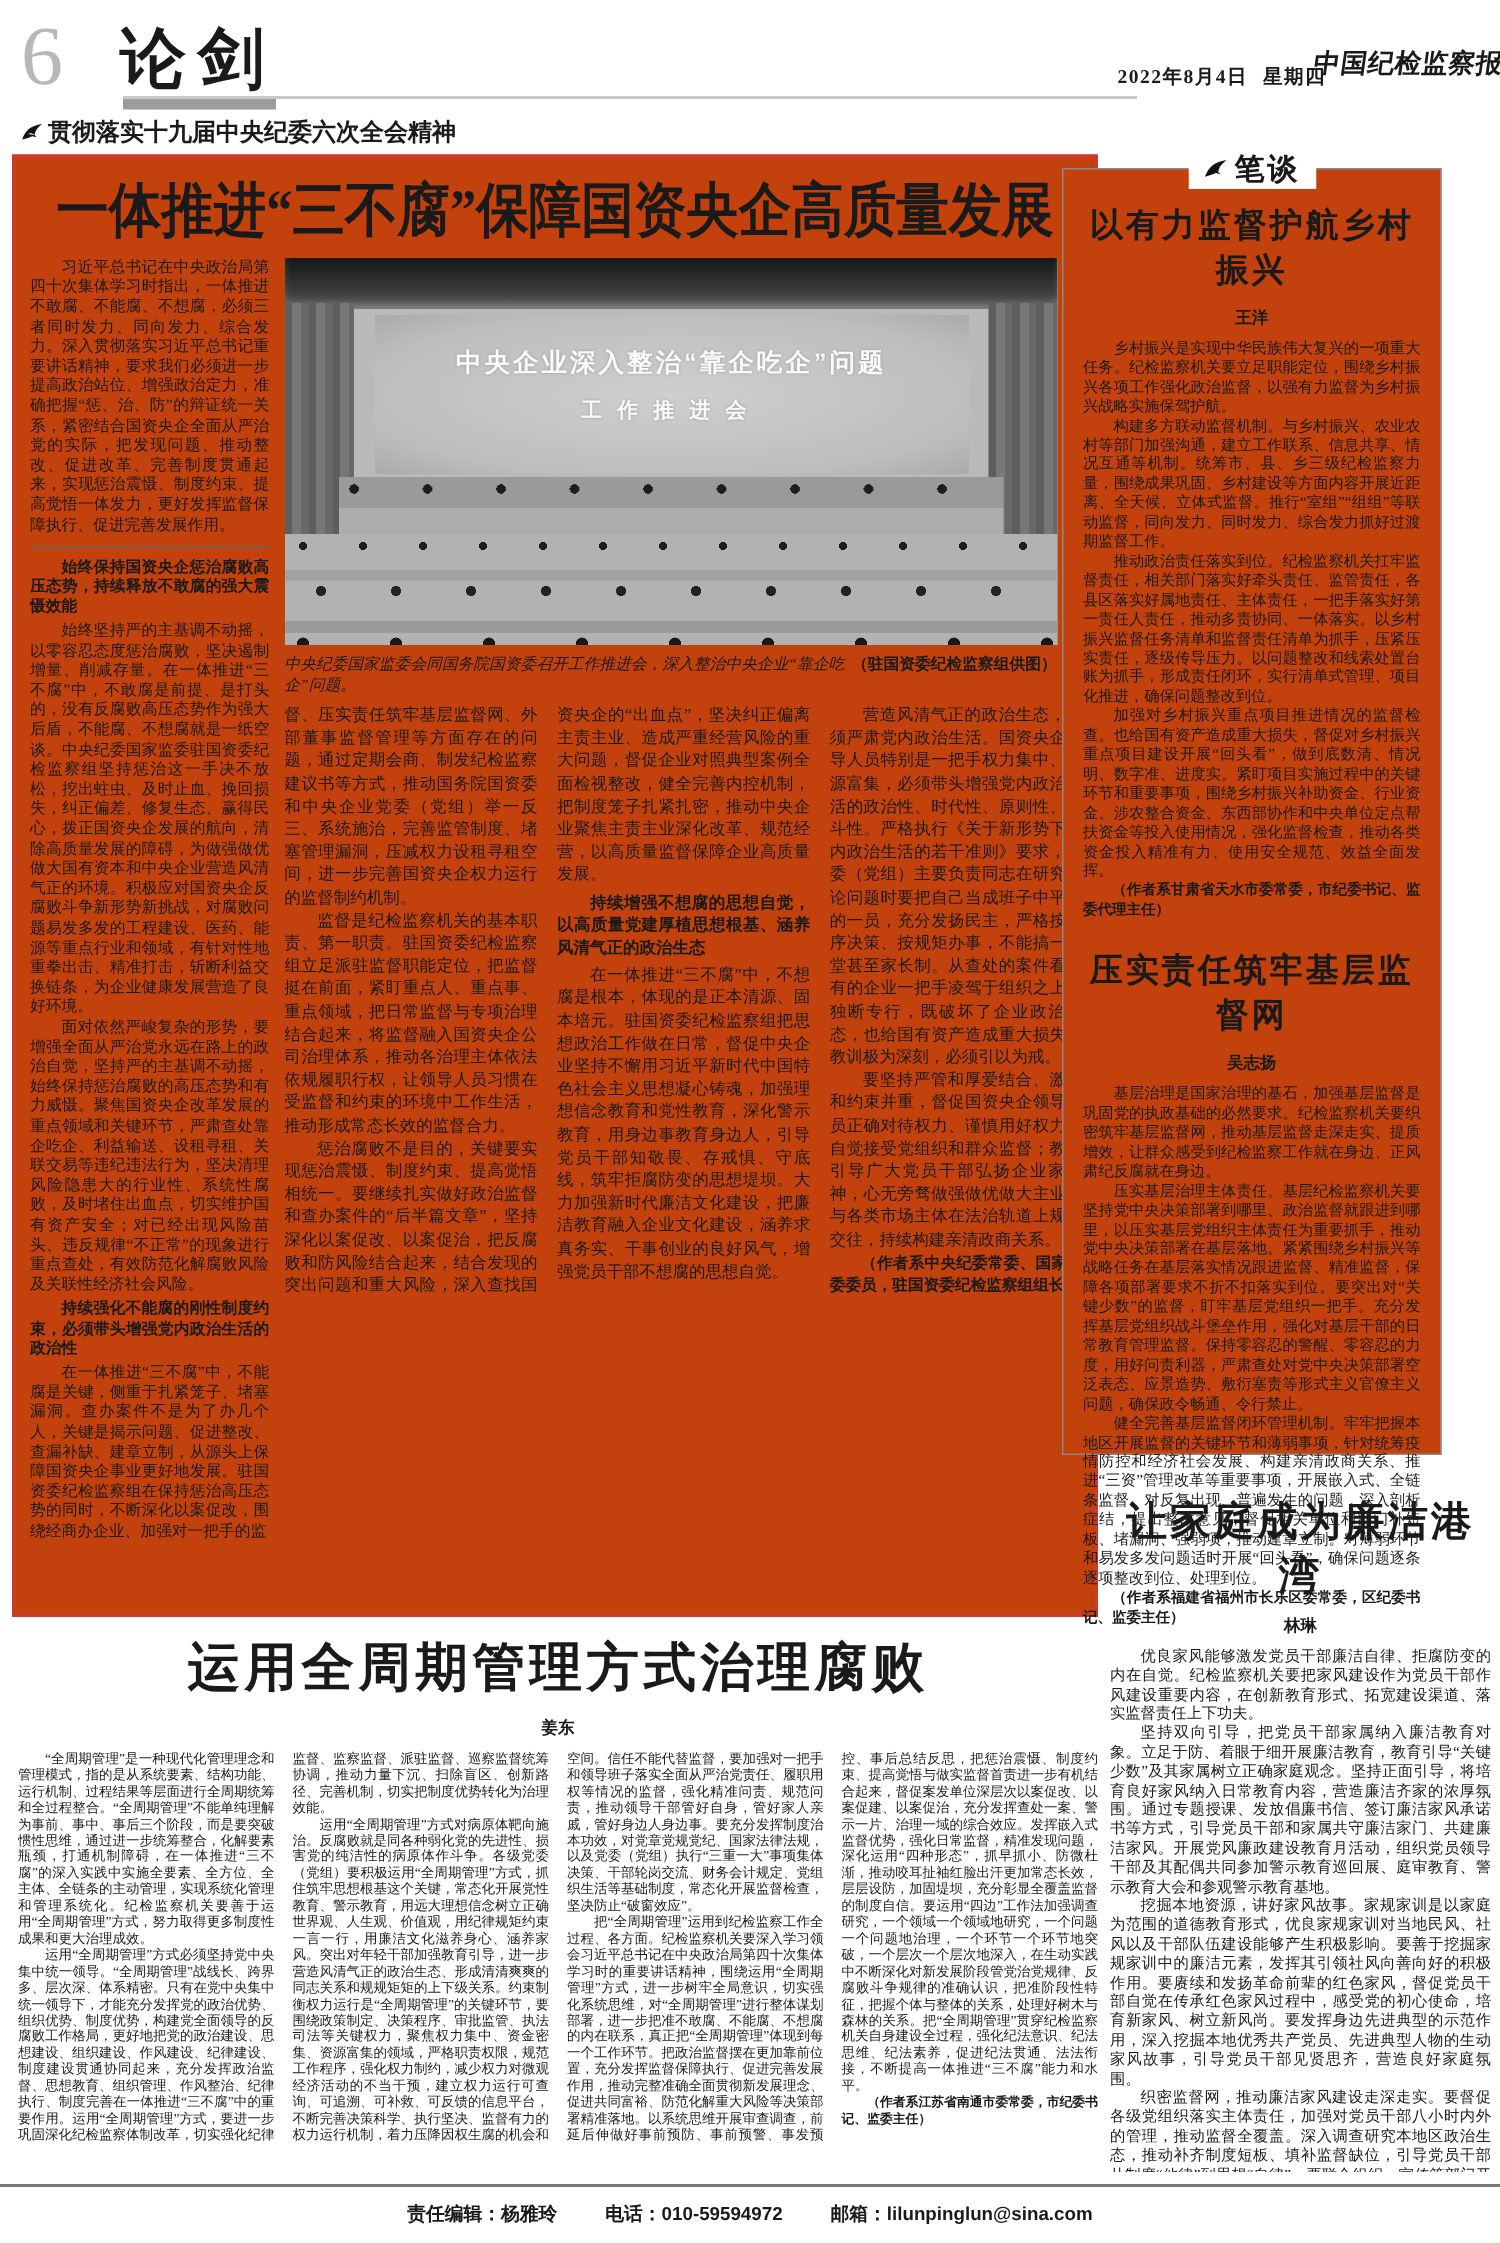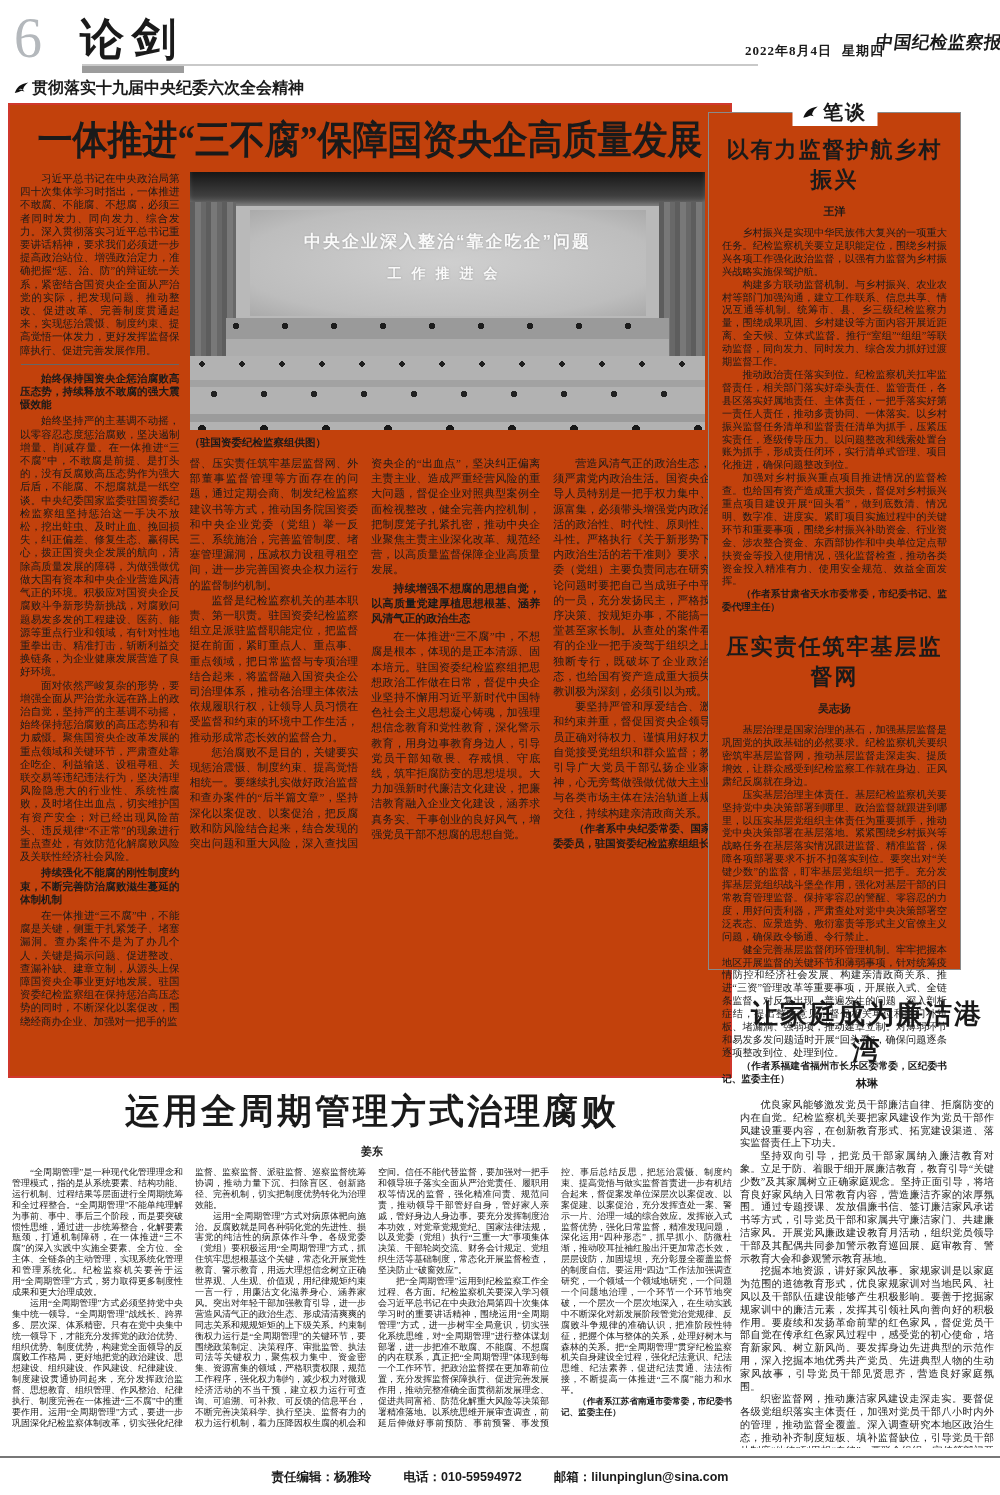--- a/index.html
+++ b/index.html
@@ -130,36 +130,37 @@
 
   <section class="main-box">
     <h1 class="main-headline">一体推进“三不腐”保障国资央企高质量发展</h1>
     <div class="main-content">
       <div class="left-col">
           <p class="blk blk-p">习近平总书记在中央政治局第四十次集体学习时指出，一体推进不敢腐、不能腐、不想腐，必须三者同时发力、同向发力、综合发力。深入贯彻落实习近平总书记重要讲话精神，要求我们必须进一步提高政治站位、增强政治定力，准确把握“惩、治、防”的辩证统一关系，紧密结合国资央企全面从严治党的实际，把发现问题、推动整改、促进改革、完善制度贯通起来，实现惩治震慑、制度约束、提高觉悟一体发力，更好发挥监督保障执行、促进完善发展作用。</p>
           <div class="blk blk-hr"></div>
           <p class="blk blk-h">始终保持国资央企惩治腐败高压态势，持续释放不敢腐的强大震慑效能</p>
           <p class="blk blk-p">始终坚持严的主基调不动摇，以零容忍态度惩治腐败，坚决遏制增量、削减存量。在一体推进“三不腐”中，不敢腐是前提、是打头的，没有反腐败高压态势作为强大后盾，不能腐、不想腐就是一纸空谈。中央纪委国家监委驻国资委纪检监察组坚持惩治这一手决不放松，挖出蛀虫、及时止血、挽回损失，纠正偏差、修复生态、赢得民心，拨正国资央企发展的航向，清除高质量发展的障碍，为做强做优做大国有资本和中央企业营造风清气正的环境。积极应对国资央企反腐败斗争新形势新挑战，对腐败问题易发多发的工程建设、医药、能源等重点行业和领域，有针对性地重拳出击、精准打击，斩断利益交换链条，为企业健康发展营造了良好环境。</p>
           <p class="blk blk-p">面对依然严峻复杂的形势，要增强全面从严治党永远在路上的政治自觉，坚持严的主基调不动摇，始终保持惩治腐败的高压态势和有力威慑。聚焦国资央企改革发展的重点领域和关键环节，严肃查处靠企吃企、利益输送、设租寻租、关联交易等违纪违法行为，坚决清理风险隐患大的行业性、系统性腐败，及时堵住出血点，切实维护国有资产安全；对已经出现风险苗头、违反规律“不正常”的现象进行重点查处，有效防范化解腐败风险及关联性经济社会风险。</p>
-          <p class="blk blk-h">持续强化不能腐的刚性制度约束，不断完善防治腐败滋生蔓延的体制机制</p>
+          <p class="blk blk-h">持续强化不能腐的刚性制度约束，必须带头增强党内政治生活的政治性</p>
           <p class="blk blk-p">在一体推进“三不腐”中，不能腐是关键，侧重于扎紧笼子、堵塞漏洞。查办案件不是为了办几个人，关键是揭示问题、促进整改、查漏补缺、建章立制，从源头上保障国资央企事业更好地发展。驻国资委纪检监察组在保持惩治高压态势的同时，不断深化以案促改，围绕经商办企业、加强对一把手的监</p>
         </div>
       <div class="right-area">
         <div class="photo">
           <div class="ceiling"></div>
           <div class="curtain left"></div>
           <div class="curtain right"></div>
           <div class="screen">
             <div class="screen-line1">中央企业深入整治“靠企吃企”问题</div>
             <div class="screen-line2">工作推进会</div>
           </div>
           <div class="rostrum"></div>
           <div class="audience"></div>
         </div>
         <div class="caption-row">
+          <span class="caption">中央纪委国家监委会同国务院国资委召开工作推进会，深入整治中央企业“靠企吃企”问题。</span>
           <span class="credit">（驻国资委纪检监察组供图）</span>
         </div>
         <div class="flow-cols">
             <p class="blk blk-cont">督、压实责任筑牢基层监督网、外部董事监督管理等方面存在的问题，通过定期会商、制发纪检监察建议书等方式，推动国务院国资委和中央企业党委（党组）举一反三、系统施治，完善监管制度、堵塞管理漏洞，压减权力设租寻租空间，进一步完善国资央企权力运行的监督制约机制。</p>
             <p class="blk blk-p">监督是纪检监察机关的基本职责、第一职责。驻国资委纪检监察组立足派驻监督职能定位，把监督挺在前面，紧盯重点人、重点事、重点领域，把日常监督与专项治理结合起来，将监督融入国资央企公司治理体系，推动各治理主体依法依规履职行权，让领导人员习惯在受监督和约束的环境中工作生活，推动形成常态长效的监督合力。</p>
             <p class="blk blk-p">惩治腐败不是目的，关键要实现惩治震慑、制度约束、提高觉悟相统一。要继续扎实做好政治监督和查办案件的“后半篇文章”，坚持深化以案促改、以案促治，把反腐败和防风险结合起来，结合发现的突出问题和重大风险，深入查找国资央企的“出血点”，坚决纠正偏离主责主业、造成严重经营风险的重大问题，督促企业对照典型案例全面检视整改，健全完善内控机制，把制度笼子扎紧扎密，推动中央企业聚焦主责主业深化改革、规范经营，以高质量监督保障企业高质量发展。</p>
             <p class="blk blk-h">持续增强不想腐的思想自觉，以高质量党建厚植思想根基、涵养风清气正的政治生态</p>
             <p class="blk blk-p">在一体推进“三不腐”中，不想腐是根本，体现的是正本清源、固本培元。驻国资委纪检监察组把思想政治工作做在日常，督促中央企业坚持不懈用习近平新时代中国特色社会主义思想凝心铸魂，加强理想信念教育和党性教育，深化警示教育，用身边事教育身边人，引导党员干部知敬畏、存戒惧、守底线，筑牢拒腐防变的思想堤坝。大力加强新时代廉洁文化建设，把廉洁教育融入企业文化建设，涵养求真务实、干事创业的良好风气，增强党员干部不想腐的思想自觉。</p>
             <p class="blk blk-p">营造风清气正的政治生态，必须严肃党内政治生活。国资央企领导人员特别是一把手权力集中、资源富集，必须带头增强党内政治生活的政治性、时代性、原则性、战斗性。严格执行《关于新形势下党内政治生活的若干准则》要求，党委（党组）主要负责同志在研究讨论问题时要把自己当成班子中平等的一员，充分发扬民主，严格按程序决策、按规矩办事，不能搞一言堂甚至家长制。从查处的案件看，有的企业一把手凌驾于组织之上、独断专行，既破坏了企业政治生态，也给国有资产造成重大损失，教训极为深刻，必须引以为戒。</p>
             <p class="blk blk-p">要坚持严管和厚爱结合、激励和约束并重，督促国资央企领导人员正确对待权力、谨慎用好权力，自觉接受党组织和群众监督；教育引导广大党员干部弘扬企业家精神，心无旁骛做强做优做大主业，与各类市场主体在法治轨道上规范交往，持续构建亲清政商关系。</p>

